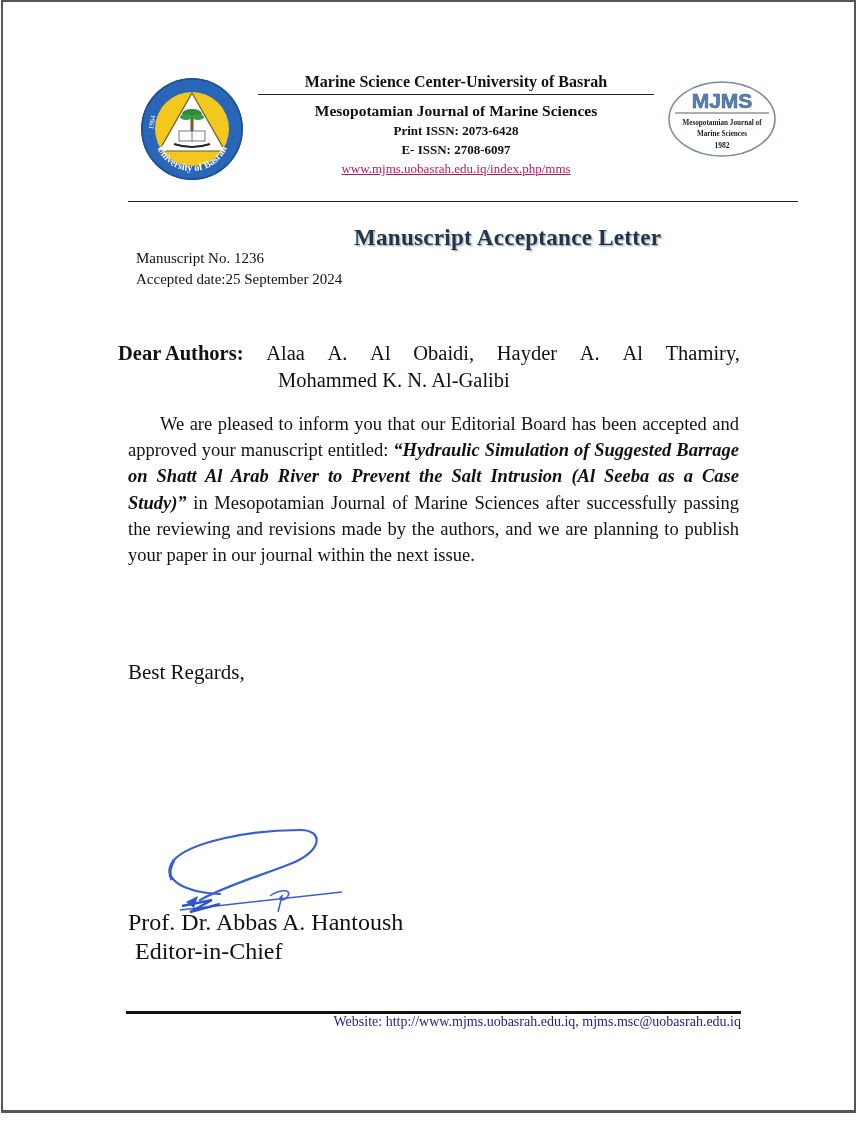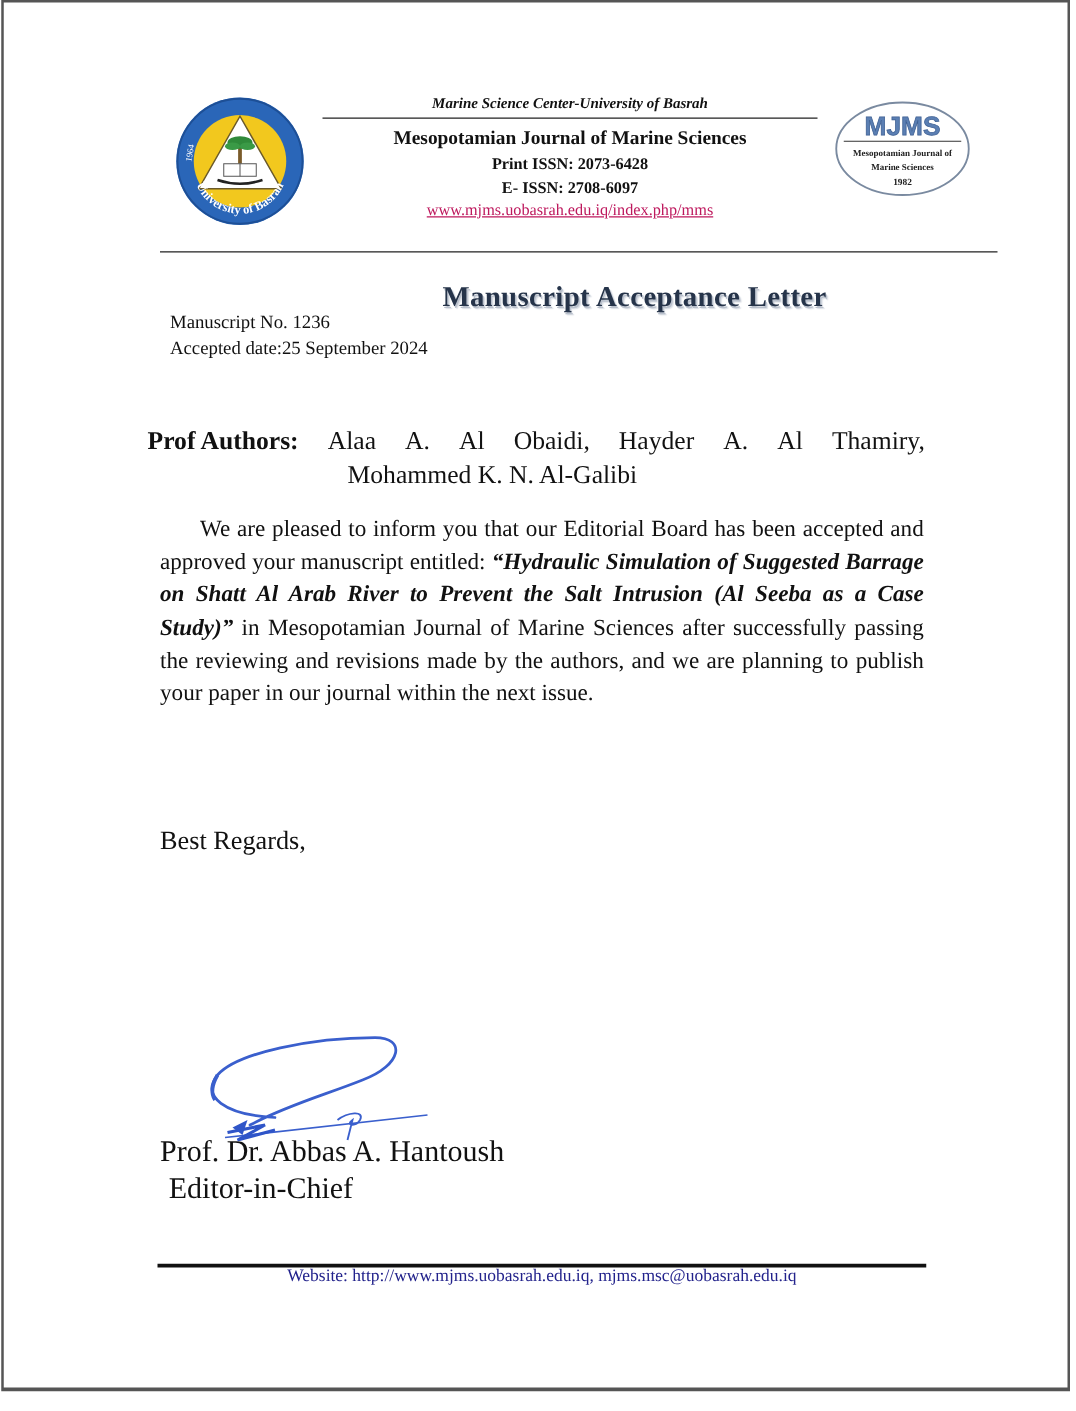--- a/index.html
+++ b/index.html
@@ -5,21 +5,21 @@
     html, body { margin: 0; padding: 0; background: #ffffff; }
     body { width: 861px; height: 1129px; position: relative; overflow: hidden;
            font-family: "Liberation Serif", "DejaVu Serif", serif; color: #111; }
     .frame { position: absolute; left: 1px; top: 0; width: 855px; height: 1113px;
              border-top: 2px solid #555; border-left: 2px solid #555; border-bottom: 3px solid #555; border-right: 2px solid #555; box-sizing: border-box; }
 
     
     .logo-uob { position: absolute; left: 140px; top: 77px; width: 104px; height: 104px; }
     .logo-mjms { position: absolute; left: 667px; top: 80px; width: 110px; height: 78px; }
     .hdr-center { position: absolute; left: 258px; top: 72px; width: 396px; text-align: center; }
-    .hdr-center .center-name { font-weight: bold; font-size: 12px; height: 20px; line-height: 20px; font-style: italic; }
+    .hdr-center .center-name { font-weight: bold; font-size: 16px; height: 20px; line-height: 20px; }
     .hdr-center .hr { border-top: 1.3px solid #222; margin: 2px 0 6px 0; }
     .hdr-center .journal { font-weight: bold; font-size: 15.5px; line-height: 20px; }
     .hdr-center .issn { font-weight: bold; font-size: 13px; line-height: 19px; }
     .hdr-center .url { font-size: 13px; line-height: 18px; color: #be185d; text-decoration: underline; }
     .hdr-rule { position: absolute; left: 128px; top: 201px; width: 670px; border-top: 1.3px solid #222; }
 
     .title { position: absolute; left: 310px; top: 225px; font-size: 23px; font-weight: bold;
              color: #26344a; letter-spacing: 0.3px;
              text-shadow: 1px 1px 0 #b9c0cc, 2px 2px 1px #d8dce3; margin-left: 44px; }
     .meta { position: absolute; left: 136px; top: 248px; font-size: 15px; line-height: 21px; }
@@ -34,21 +34,21 @@
     .body-para .indent { display: inline-block; width: 32px; }
     .body-para .mtitle { font-weight: bold; font-style: italic; }
 
     .regards { position: absolute; left: 128px; top: 661px; font-size: 21px; line-height: 23px; }
 
     .signature { position: absolute; left: 160px; top: 822px; width: 200px; height: 100px; }
     .sig-name { position: absolute; left: 128px; top: 907px; font-size: 24px; line-height: 30px; }
     .sig-role { position: absolute; left: 135px; top: 936px; font-size: 24px; line-height: 30px; }
 
     .foot-rule { position: absolute; left: 126px; top: 1011px; width: 615px; border-top: 3px solid #111; }
-    .foot { position: absolute; left: 126px; top: 1014px; width: 615px; text-align: center;
+    .foot { position: absolute; left: 126px; top: 1014px; width: 615px; text-align: right;
             font-size: 14px; color: #23238c; }
   </style>
 </head>
 <body>
 
 <div class="frame"></div>
 
 <svg class="logo-uob" viewBox="0 0 104 104">
   <circle cx="52" cy="52" r="51" fill="#2a66b8"></circle>
   <circle cx="52" cy="52" r="50" fill="none" stroke="#1d4f96" stroke-width="1.5"></circle>
@@ -92,21 +92,21 @@
 
 <div class="title">Manuscript Acceptance Letter</div>
 
 <div class="meta">
   <div>Manuscript No. 1236</div>
   <div>Accepted date:25 September 2024</div>
 </div>
 
 <div class="dear">
   <div class="row1">
-    <span class="lbl">Prof Authors:</span>
+    <span class="lbl">Dear Authors:</span>
     <span>Alaa</span>
     <span>A.</span>
     <span>Al</span>
     <span>Obaidi,</span>
     <span>Hayder</span>
     <span>A.</span>
     <span>Al</span>
     <span>Thamiry,</span>
   </div>
   <div class="row2">Mohammed K. N.  Al-Galibi</div>

